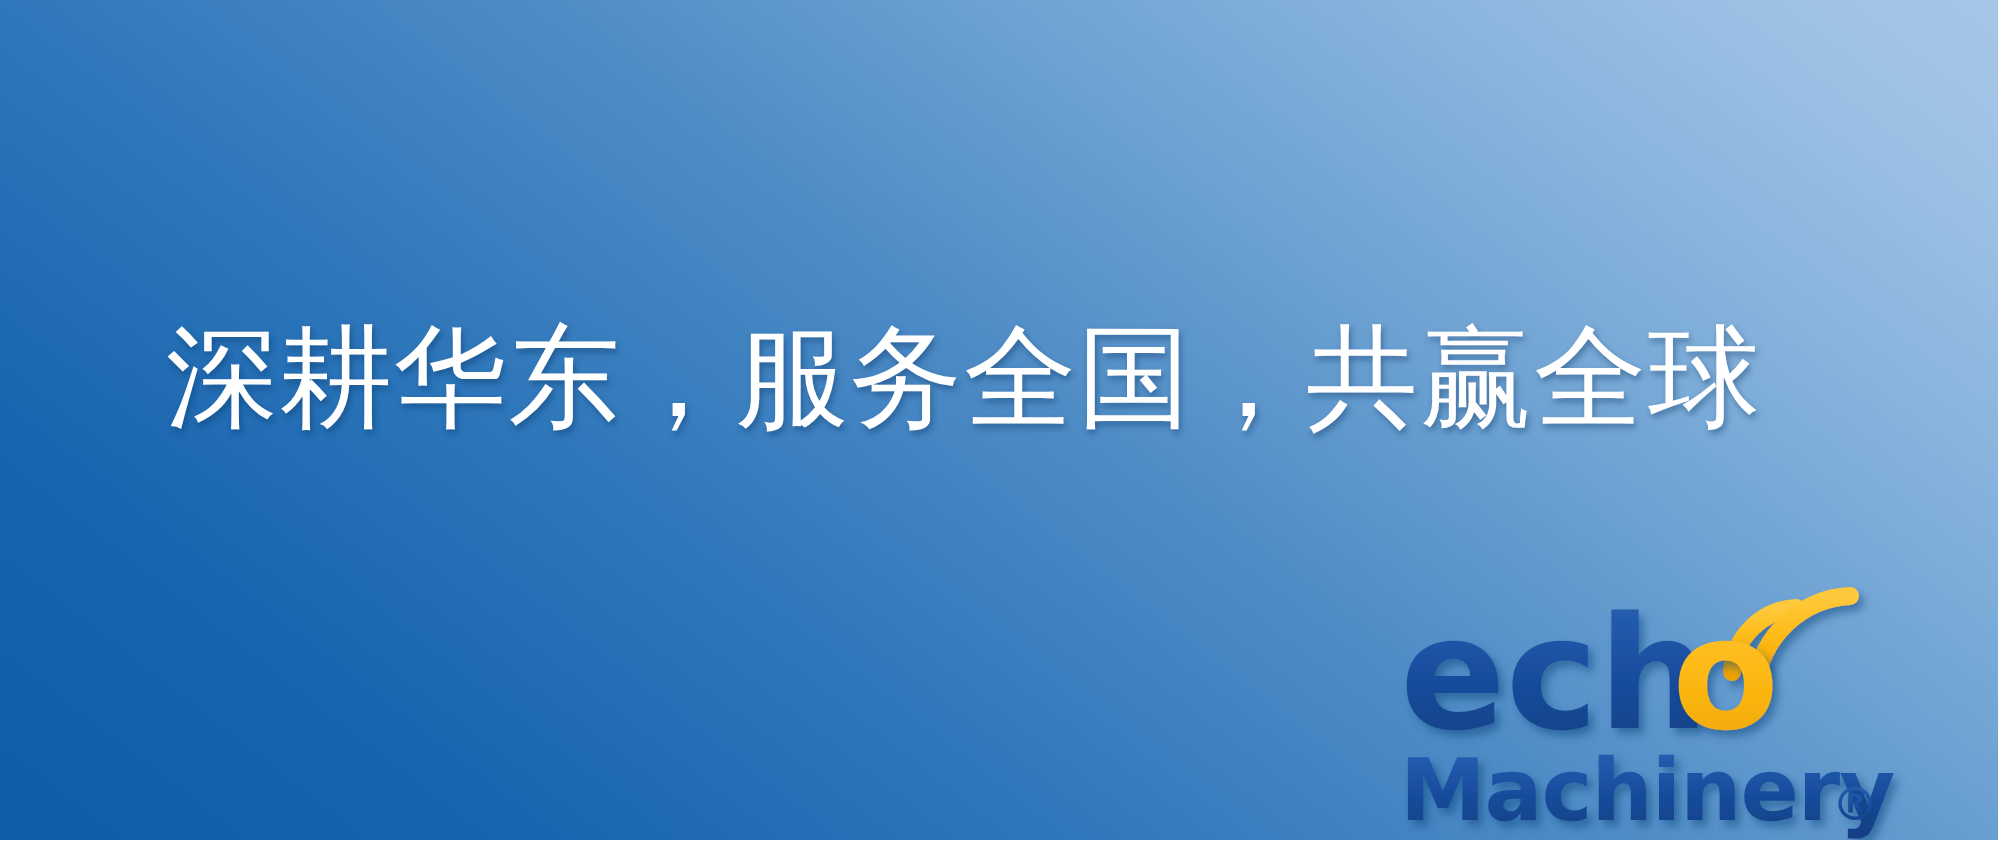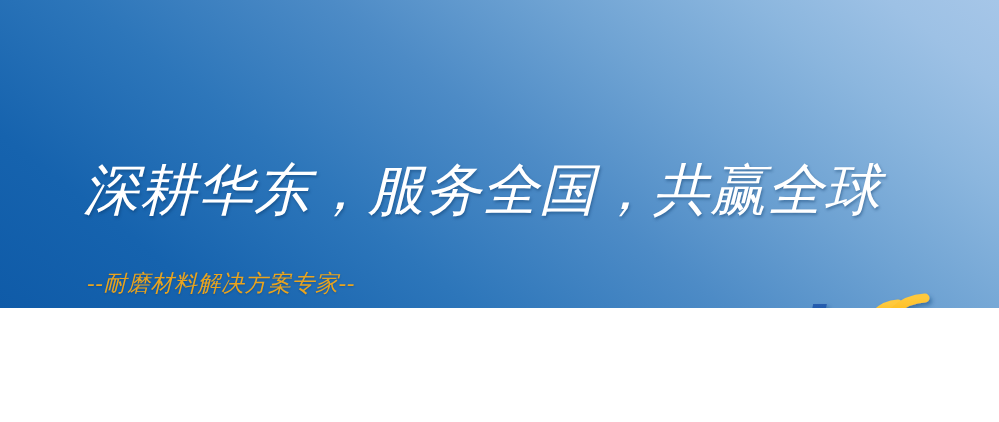--- a/index.html
+++ b/index.html
@@ -3,35 +3,34 @@
 <meta charset="utf-8">
 <style>
   html, body {
     margin: 0;
     padding: 0;
     background: #ffffff;
   }
   .banner {
     position: relative;
     width: 999px;
-    height: 308px;
+    height: 420px;
     overflow: hidden;
     
     background: linear-gradient(38deg,
         #0f5ba8 0%,
         #1663ae 16%,
         #2d76ba 34%,
         #4d8bc6 52%,
         #6fa3d3 68%,
         #8bb6de 82%,
         #9dc1e5 92%,
         #a6c6e8 100%);
     font-family: "Liberation Sans", sans-serif;
     user-select: none;
-    font-style: italic;
   }
 
   
   .headline {
     position: absolute;
     left: 83px;
     top: 158px;
     font-family: "DejaVu Serif", "Liberation Serif", serif;
     font-size: 56px;
     line-height: 64px;
@@ -74,21 +73,20 @@
     font-weight: bold;
   }
 </style>
 </head>
 <body>
 
 <div class="banner">
 
   <div class="headline">深耕华东，服务全国，共赢全球</div>
 
-  <div class="subtitle">--耐磨材料解决方案专家--</div>
 
   <div class="logo">
     <svg class="logo-svg" viewBox="0 0 252 122">
       <defs>
         <filter id="logoShadow" x="-30%" y="-30%" width="170%" height="175%">
           <feDropShadow dx="2.5" dy="3" stdDeviation="2.2" flood-color="#0c3a72" flood-opacity="0.45"></feDropShadow>
         </filter>
         <linearGradient id="blueGrad" x1="0" y1="0" x2="0" y2="1">
           <stop offset="0%" stop-color="#2a62b4"></stop>
           <stop offset="45%" stop-color="#1a4fa0"></stop>

